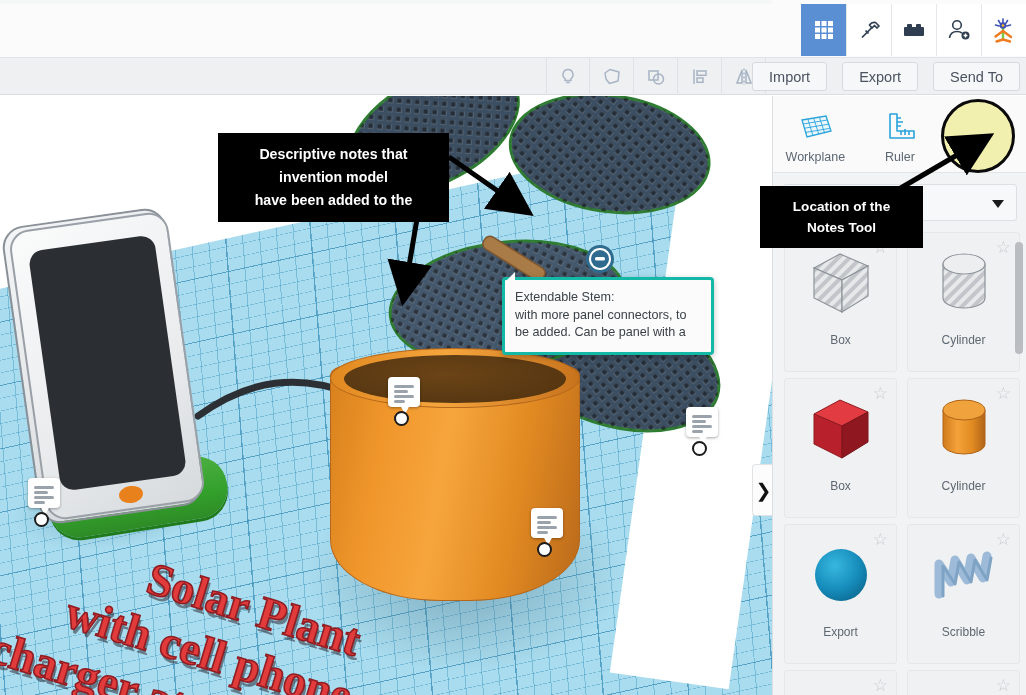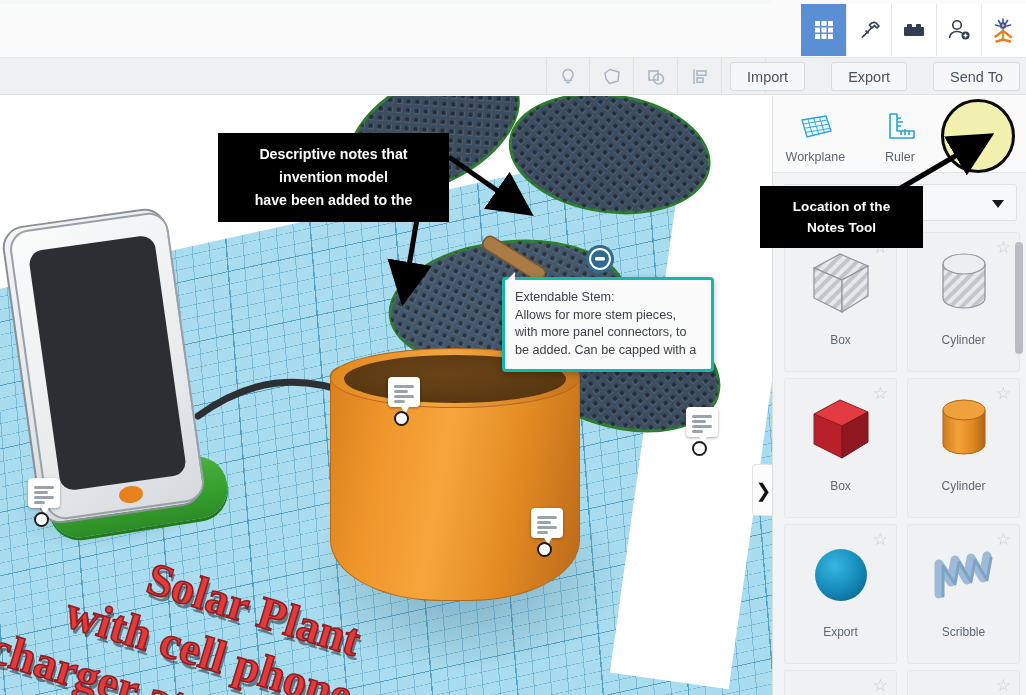--- a/index.html
+++ b/index.html
@@ -33,21 +33,21 @@
   .secondbar {
     position: absolute; left: 0; top: 58px; width: 1026px; height: 37px;
     background: #eff0f2; border-bottom: 1px solid #dadde1;
   }
   .sb-icons { position: absolute; left: 546px; top: 0; height: 37px; display: flex; }
   .sb-ibtn {
     width: 44px; height: 37px; display: flex; align-items: center; justify-content: center;
     border-right: 1px solid #dfe2e6;
   }
   .sb-ibtn:first-child { border-left: 1px solid #dfe2e6; }
-  .sb-buttons { position: absolute; right: 6px; top: 4px; display: flex; gap: 26px; }
+  .sb-buttons { position: absolute; right: 6px; top: 4px; display: flex; gap: 15px; }
   .sb-txtbtn {
     height: 29px; padding: 0 16px; border: 1px solid #d6d9dd; border-radius: 3px;
     background: #f6f7f8; color: #4a5360; font-size: 14.5px;
     display: flex; align-items: center; justify-content: center;
   }
 
   
   .canvas {
     position: absolute; left: 0; top: 96px; width: 772px; height: 599px;
     background: #ffffff; overflow: hidden;
@@ -481,23 +481,22 @@
           <span class="ln" style="top:13px;width:14px"></span>
         <span class="ln" style="top:18px;width:20px"></span>
           <span class="ln" style="top:23px;width:11px"></span>
       </div>
       <div class="tail"></div>
       <div class="dot"></div>
     </div>
 
     <div class="note-popup">
       <div class="np-line">Extendable Stem:</div>
-      <div class="np-line">Allows for more stem pieces,</div>
       <div class="np-line">with more panel connectors, to</div>
-      <div class="np-line">be added. Can be capped with a</div>
+      <div class="np-line">be added. Can be panel with a</div>
     </div>
 
     <div class="collapse-tab">❯</div>
 
   </div>
 
   <div class="rpanel">
 
     <div class="rp-tools">
 

